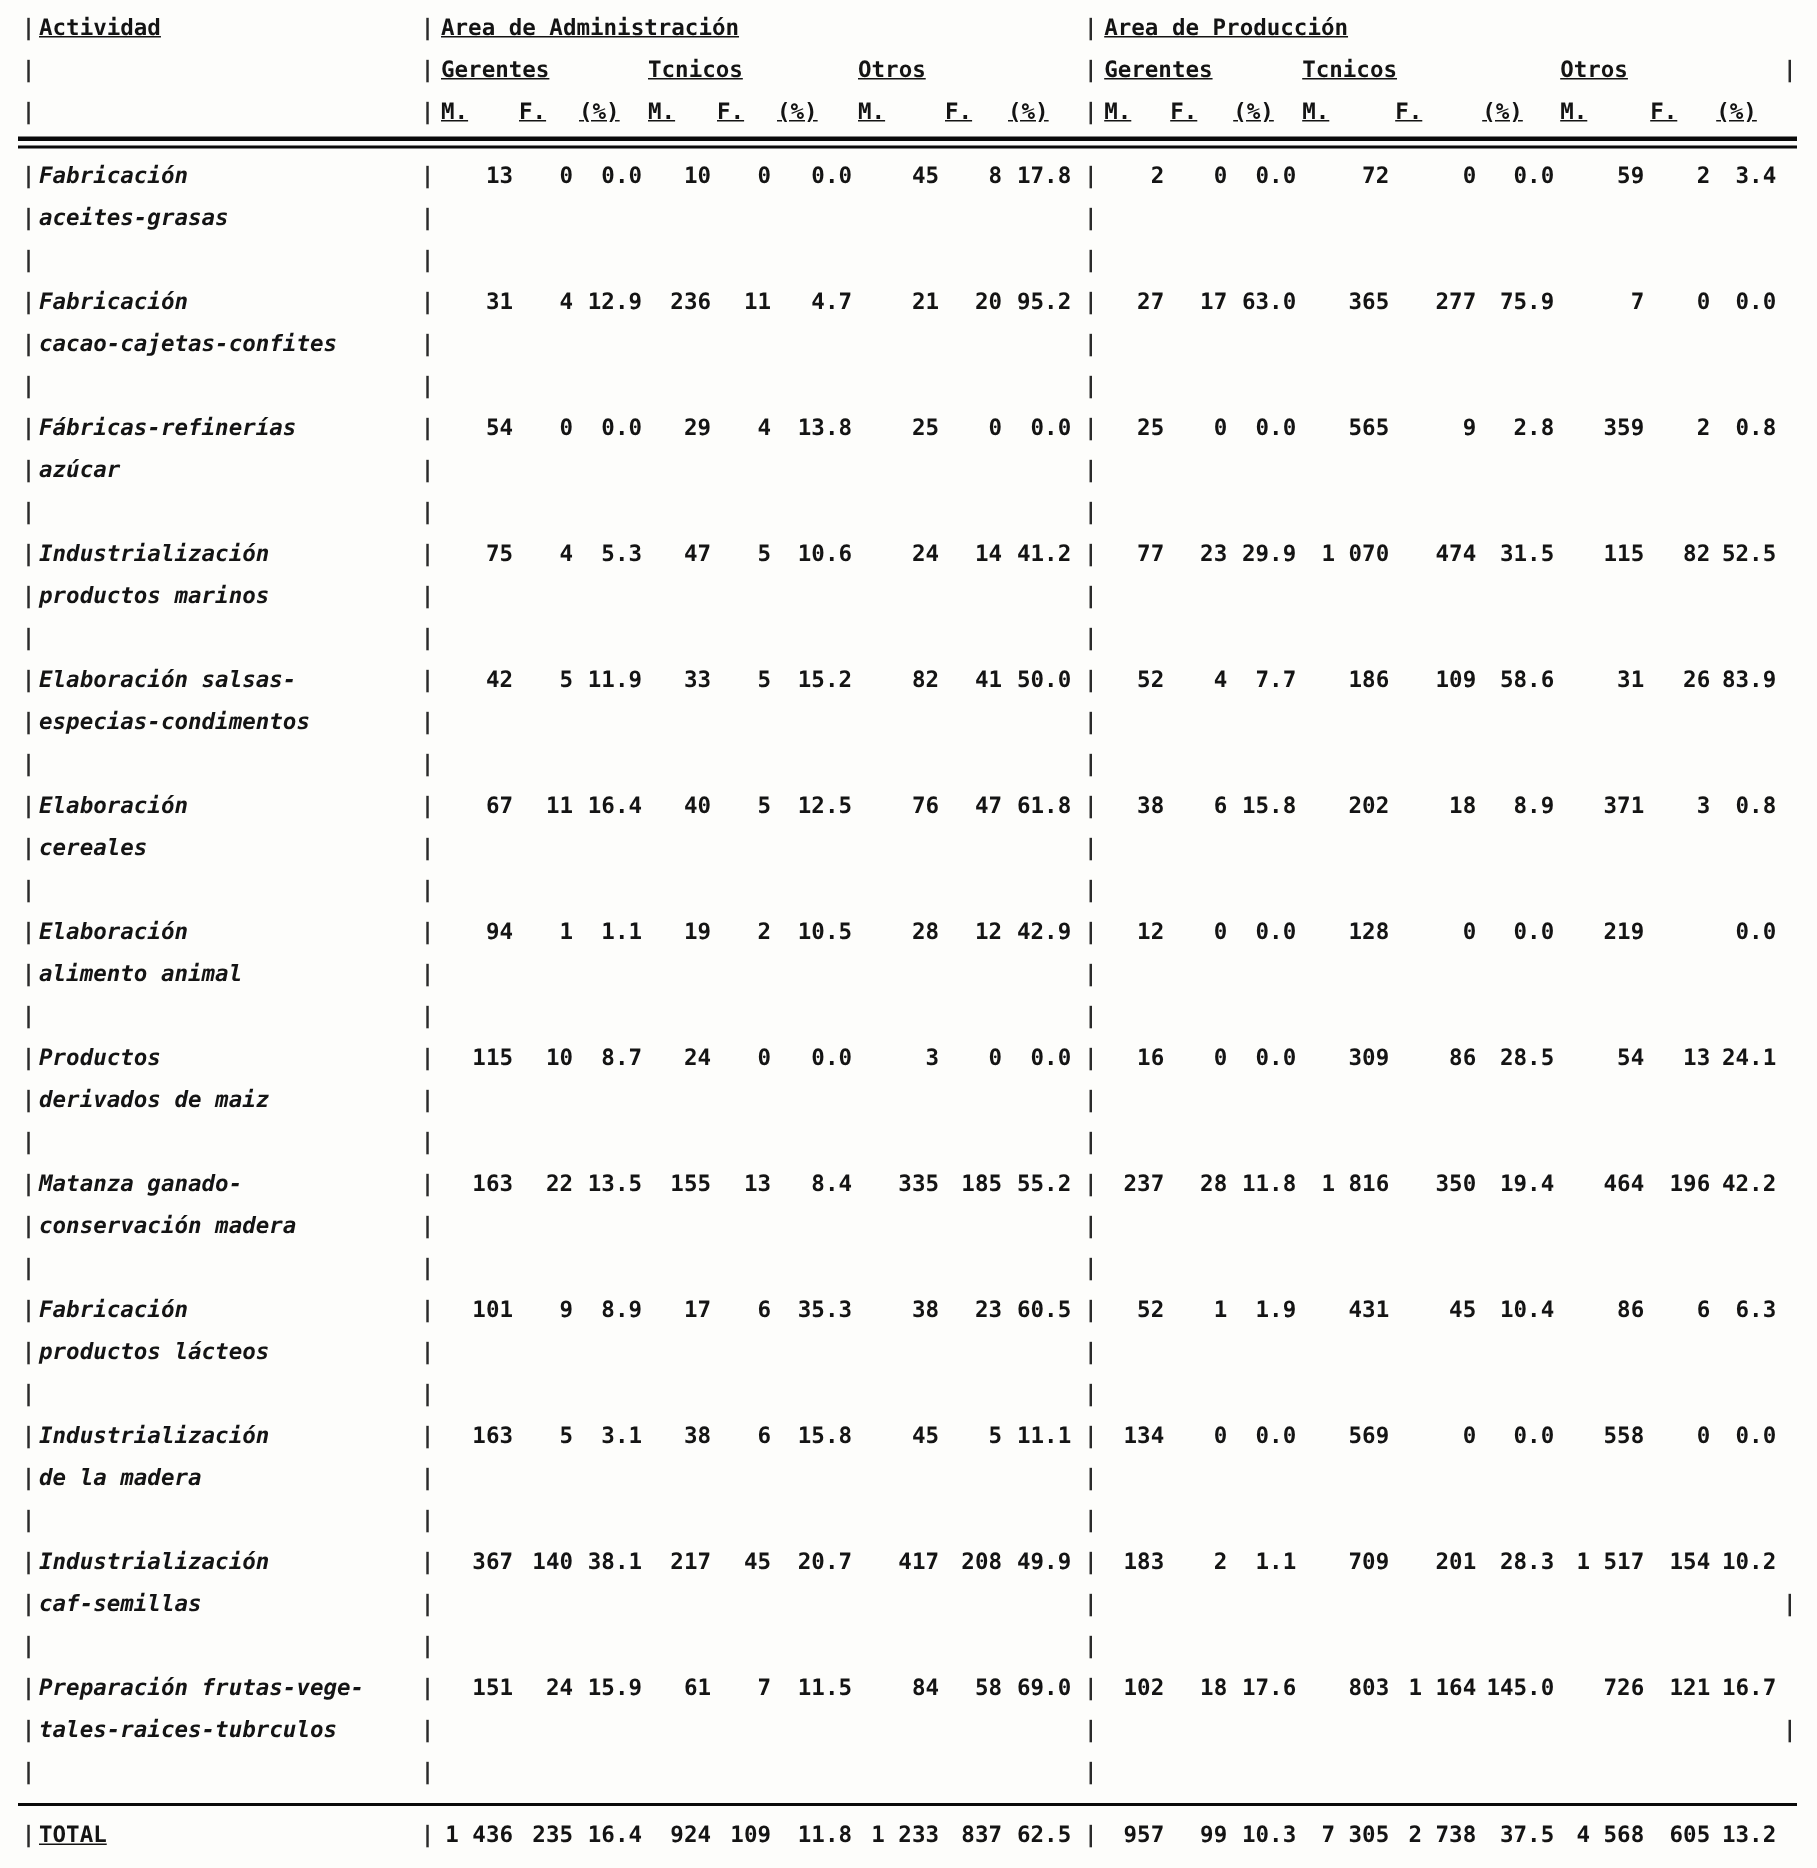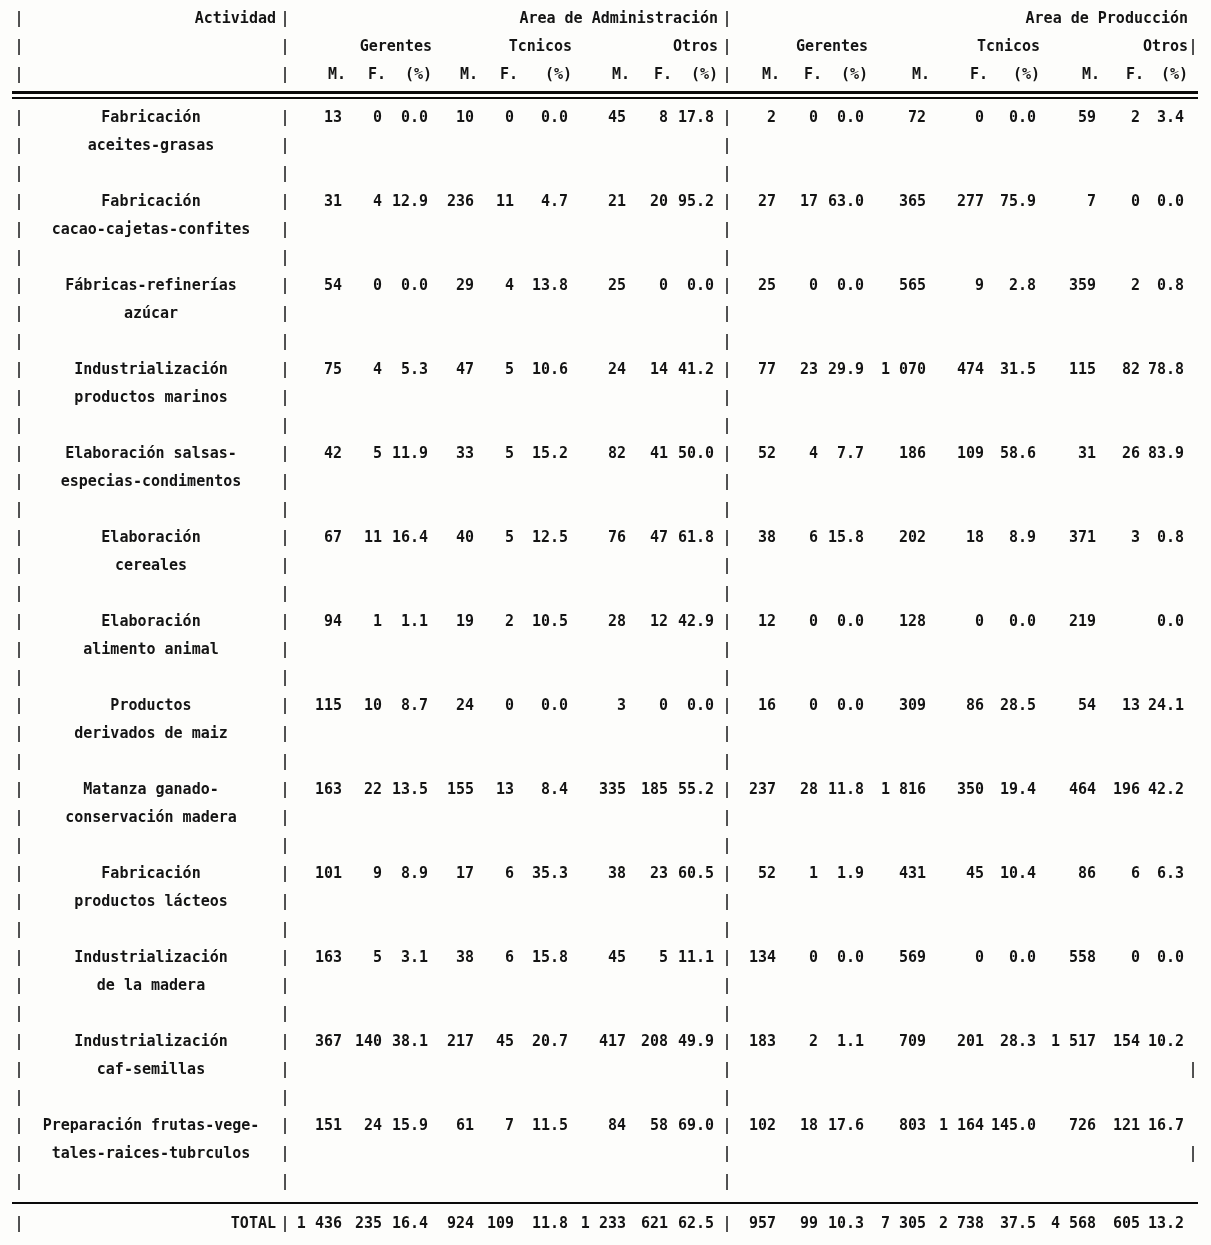--- a/index.html
+++ b/index.html
@@ -19,23 +19,23 @@
   }
   td{
     font-size:15px;
     line-height:28px;
     white-space:pre;
     overflow:visible;
     padding:0;
     vertical-align:top;
   }
   td.num{text-align:right;padding-right:4px;}
-  td.ctr{text-align:right;}
+  td.ctr{text-align:left;text-decoration:underline;}
   td.pipe{text-align:center;opacity:.9;}
-  td.name{text-align:center;}
+  td.name{text-align:left;font-style:italic;}
   .rule2 div{height:3px;border-top:3px solid #0a0a0a;border-bottom:2px solid #0a0a0a;margin:3px 0 4px 0;}
   .rule1 div{height:0;border-top:2px solid #0a0a0a;margin:7px 0 5px 0;}
 </style>
 </head>
 <body>
 
 <div class="page">
   <table id="grid">
     <colgroup id="cols">
         <col style="width: 14px;">
@@ -259,21 +259,21 @@
           <td class="num">41.2</td>
           <td class="pipe">|</td>
           <td class="num">77</td>
           <td class="num">23</td>
           <td class="num">29.9</td>
           <td class="num">1 070</td>
           <td class="num">474</td>
           <td class="num">31.5</td>
           <td class="num">115</td>
           <td class="num">82</td>
-          <td class="num">78.8</td>
+          <td class="num">52.5</td>
           <td></td>
         </tr>
         <tr>
           <td class="pipe">|</td>
           <td class="name">productos marinos</td>
           <td class="pipe">|</td>
           <td colspan="9"></td>
           <td class="pipe">|</td>
           <td colspan="9"></td>
           <td></td>
@@ -681,21 +681,21 @@
           <td class="pipe">|</td>
           <td class="ctr">TOTAL</td>
           <td class="pipe">|</td>
           <td class="num">1 436</td>
           <td class="num">235</td>
           <td class="num">16.4</td>
           <td class="num">924</td>
           <td class="num">109</td>
           <td class="num">11.8</td>
           <td class="num">1 233</td>
-          <td class="num">621</td>
+          <td class="num">837</td>
           <td class="num">62.5</td>
           <td class="pipe">|</td>
           <td class="num">957</td>
           <td class="num">99</td>
           <td class="num">10.3</td>
           <td class="num">7 305</td>
           <td class="num">2 738</td>
           <td class="num">37.5</td>
           <td class="num">4 568</td>
           <td class="num">605</td>

